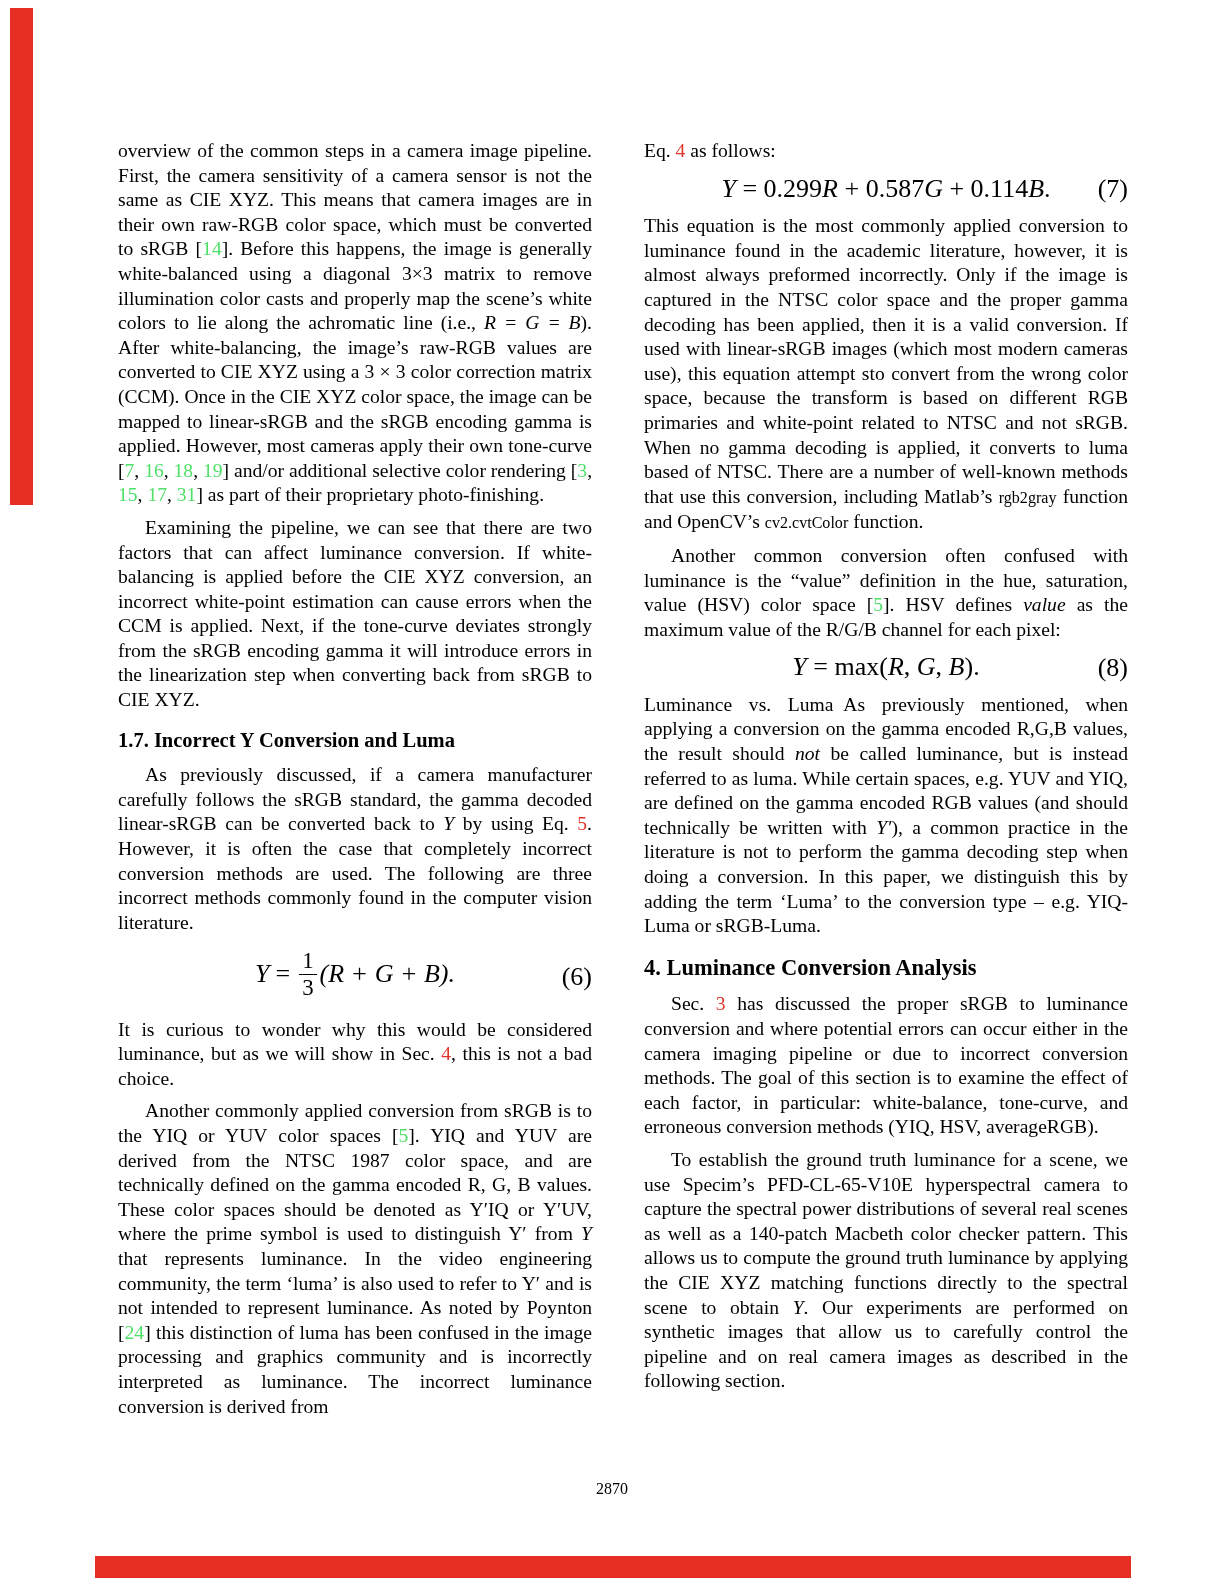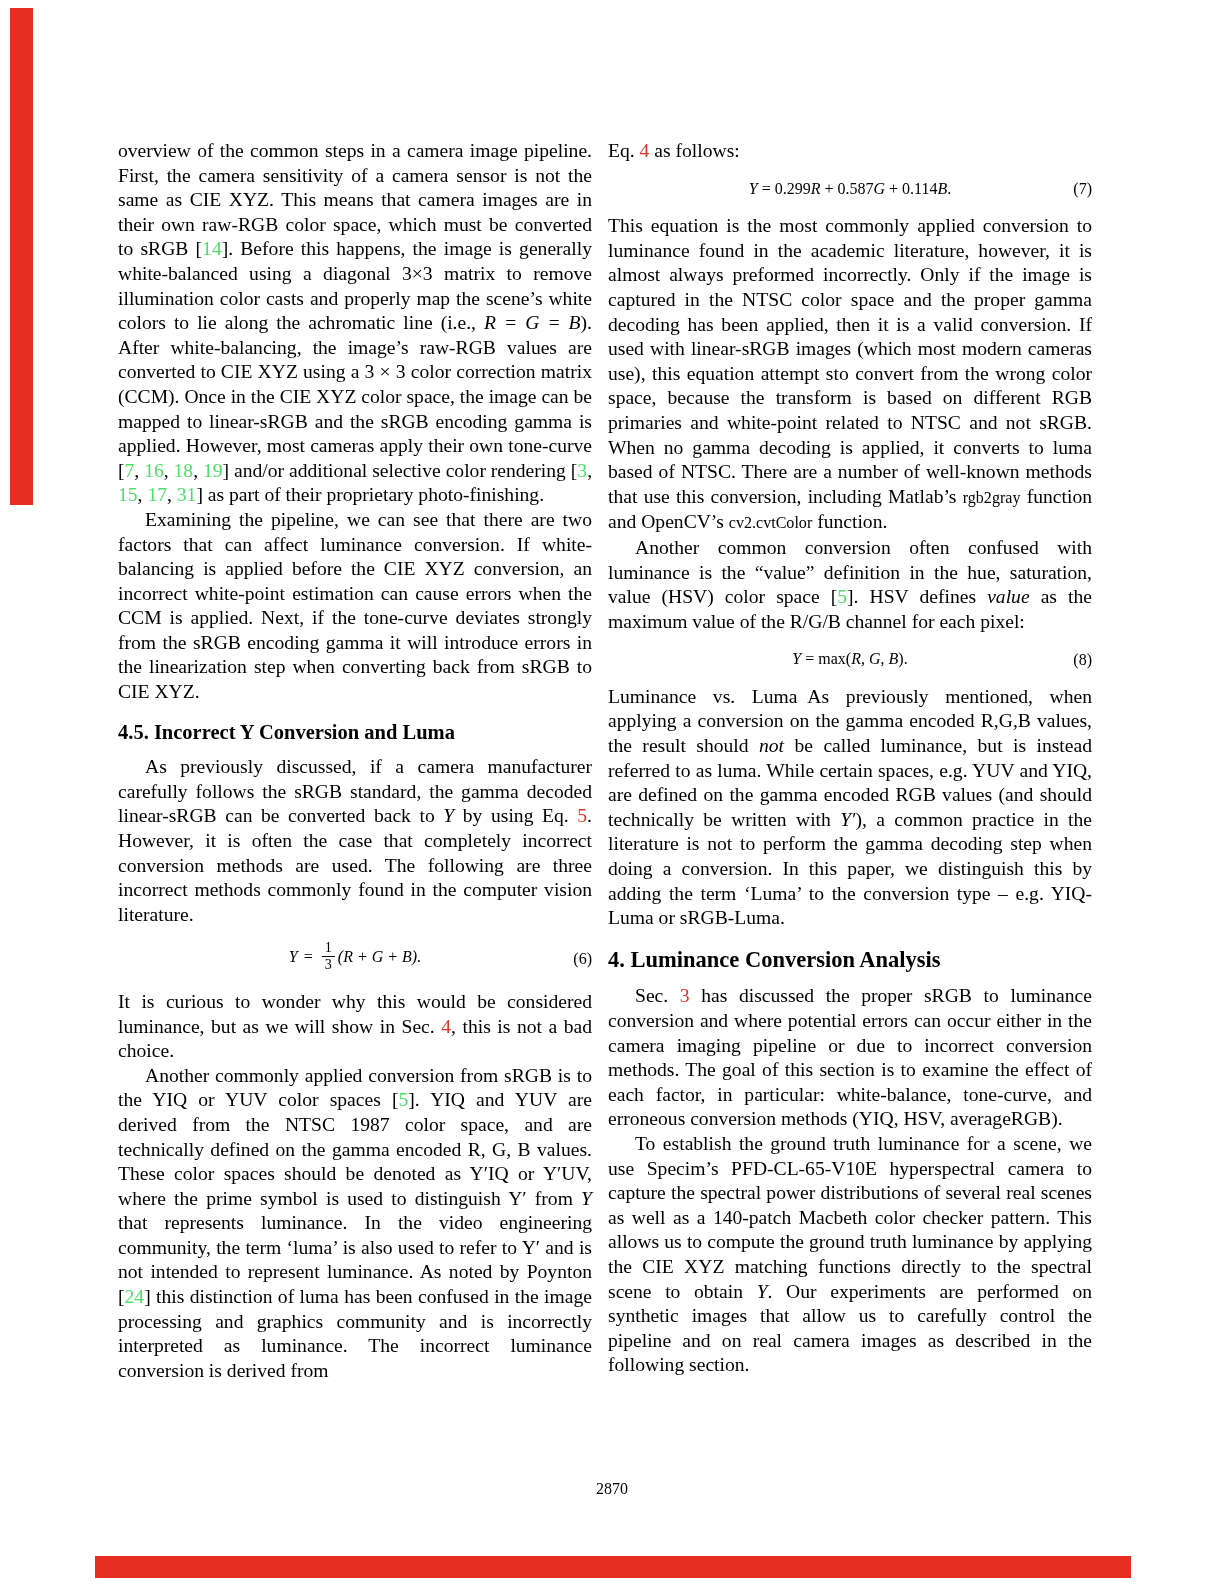--- a/index.html
+++ b/index.html
@@ -2,27 +2,27 @@
 <html><head>
 <meta charset="utf-8">
 <style>
   html,body{margin:0;padding:0;background:#ffffff;}
   .page{
     position:relative;width:1131px;height:1584px;background:#ffffff;
     font-family:"Liberation Serif","DejaVu Serif",serif;color:#000;overflow:hidden;
   }
   .col{position:absolute;top:139px;font-size:19.6px;line-height:24.6px;text-align:justify;}
   .col-left{left:118px;width:474px;}
-  .col-right{left:608px;width:484px;}
+  .col-right{left:644px;width:484px;}
   p{margin:0;padding:0;text-align:justify;}
-  p.indent{text-indent:27px;}
+  p.indent{text-indent:27px;margin-top:8px;}
   h2{font-family:"Liberation Serif","DejaVu Serif",serif;text-align:left;font-weight:bold;}
   h2.sub{font-size:20.5px;margin:15px 0 11px 0;}
   h2.main{font-size:22.5px;margin:17px 0 12px 0;}
-  .equation{position:relative;margin:13px 0;font-size:16px;font-family:Liberation Serif, serif;}
+  .equation{position:relative;margin:13px 0;font-size:26px;font-family:Liberation Serif, serif;}
   .equation.tall{margin:15px 0;}
   .eq-body{display:block;text-align:center;}
   .eq-rel{margin:0 6px;}
   .eq-tag{position:absolute;right:0;top:50%;transform:translateY(-50%);}
   .frac{display:inline-flex;flex-direction:column;align-items:center;vertical-align:middle;
         line-height:1.12;font-size:0.88em;margin:0 3px;position:relative;top:-2px;}
   .frac .fnum{display:block;padding:0 3px;border-bottom:1.3px solid #000;font-style:normal;}
   .frac .fden{display:block;padding:0 3px;font-style:normal;}
   .seg-i,.seg-mi{font-style:italic;}
   .seg-b{font-weight:normal;}
@@ -39,21 +39,21 @@
 <body>
 
 <div class="page">
 
   <div class="bar bar-left"></div>
   <div class="bar bar-bottom"></div>
 
   <div class="col col-left">
     <p><span>overview of the common steps in a camera image pipeline. First, the camera sensitivity of a camera sensor is not the same as CIE XYZ. This means that camera images are in their own raw-RGB color space, which must be converted to sRGB [</span><span class="seg-g">14</span><span>]. Before this happens, the image is generally white-balanced using a diagonal 3×3 matrix to remove illumination color casts and properly map the scene’s white colors to lie along the achromatic line (i.e., </span><span class="seg-mi">R = G = B</span><span>). After white-balancing, the image’s raw-RGB values are converted to CIE XYZ using a 3 × 3 color correction matrix (CCM). Once in the CIE XYZ color space, the image can be mapped to linear-sRGB and the sRGB encoding gamma is applied. However, most cameras apply their own tone-curve [</span><span class="seg-g">7</span><span>, </span><span class="seg-g">16</span><span>, </span><span class="seg-g">18</span><span>, </span><span class="seg-g">19</span><span>] and/or additional selective color rendering [</span><span class="seg-g">3</span><span>, </span><span class="seg-g">15</span><span>, </span><span class="seg-g">17</span><span>, </span><span class="seg-g">31</span><span>] as part of their proprietary photo-finishing.</span></p>
     <p class="indent"><span>Examining the pipeline, we can see that there are two factors that can affect luminance conversion. If white-balancing is applied before the CIE XYZ conversion, an incorrect white-point estimation can cause errors when the CCM is applied. Next, if the tone-curve deviates strongly from the sRGB encoding gamma it will introduce errors in the linearization step when converting back from sRGB to CIE XYZ.</span></p>
-    <h2 class="sub">4.5. Incorrect Y Conversion and Luma</h2>
+    <h2 class="sub">1.7. Incorrect Y Conversion and Luma</h2>
     <p class="indent"><span>As previously discussed, if a camera manufacturer carefully follows the sRGB standard, the gamma decoded linear-sRGB can be converted back to </span><span class="seg-mi">Y</span><span> by using Eq. </span><span class="seg-r">5</span><span>. However, it is often the case that completely incorrect conversion methods are used. The following are three incorrect methods commonly found in the computer vision literature.</span></p>
 
     <div class="equation tall">
       <span class="eq-body"><span class="seg-mi">Y</span><span class="eq-rel">=</span><span class="frac">
             <span class="fnum">1</span>
             <span class="fden">3</span>
           </span><span class="seg-mi">(R + G + B).</span></span>
       <span class="eq-tag">(6)</span>
     </div>
 

